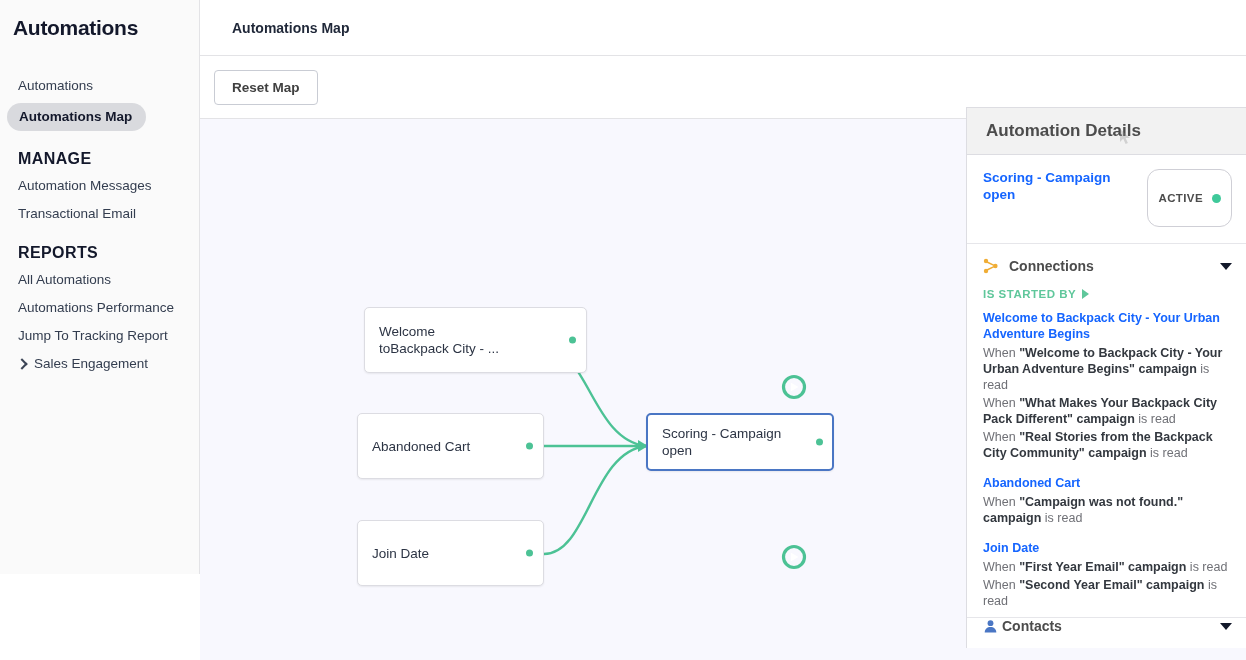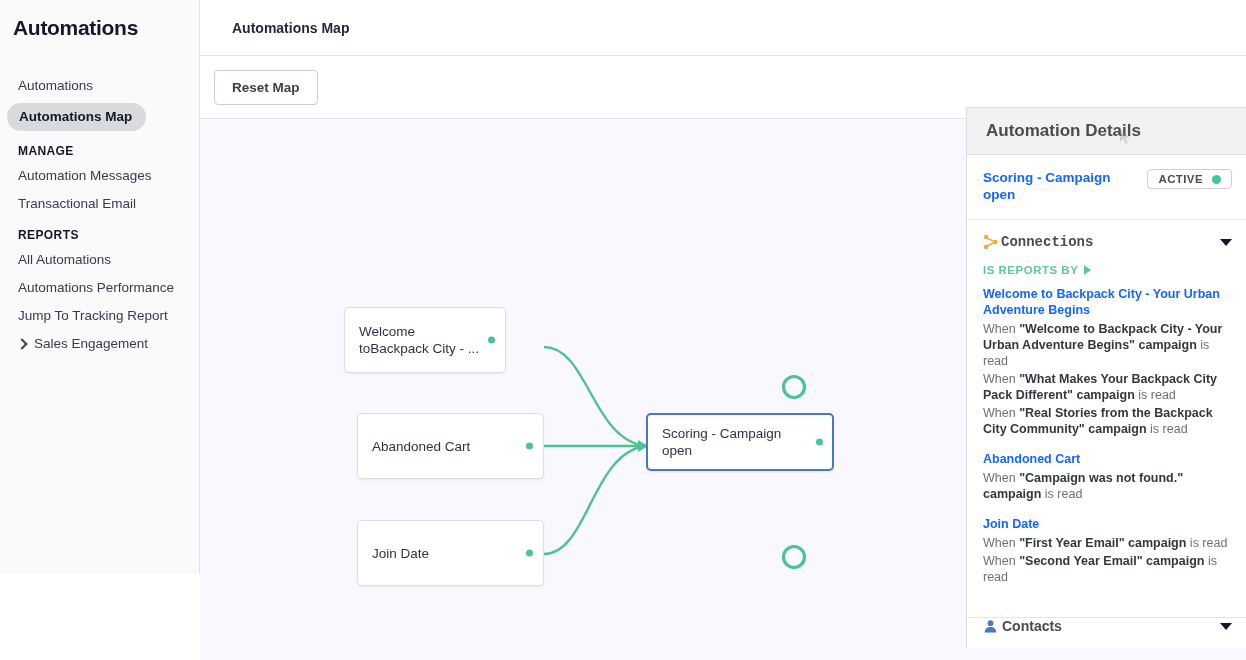--- a/index.html
+++ b/index.html
@@ -32,24 +32,24 @@
   .nav-item.pill {
     display: inline-block;
     background: #d9dade;
     border-radius: 14px;
     font-weight: bold;
     color: #13182b;
     margin-left: 7px;
     padding: 5px 14px 5px 12px;
   }
   .nav-section {
-    font-size: 12px; font-weight: bold; color: #13182b;
+    font-size: 16px; font-weight: bold; color: #13182b;
     letter-spacing: 0.4px;
     padding: 6px 0 4px 18px;
-    margin-top: 4px;
+    margin-top: 10px;
   }
   .nav-item.sub { display: flex; align-items: center; gap: 7px; padding-left: 18px; }
   .chev-right {
     display: inline-block; width: 8px; height: 8px;
     border-right: 2px solid #3b4455; border-bottom: 2px solid #3b4455;
     transform: rotate(-45deg);
     margin-right: 1px;
   }
 
   
@@ -126,32 +126,31 @@
     display: flex; align-items: flex-start; justify-content: space-between;
     padding: 14px 14px 16px 16px;
     border-bottom: 1px solid #e6e6ea;
   }
   .panel-link-title {
     font-size: 13.5px; font-weight: bold; color: #1565ff;
     line-height: 17px; width: 150px; cursor: pointer;
   }
   .badge-active {
     display: flex; align-items: center; gap: 9px;
-    border: 1px solid #cfcfd6; border-radius: 4px;
-    padding: 3px 10px; background: #fff;
+    border: 1px solid #cfcfd6; border-radius: 12px;
+    padding: 22px 10px; background: #fff;
     font-size: 11.5px; font-weight: bold; color: #4c4c4c;
     letter-spacing: 0.4px; white-space: nowrap;
   }
   .badge-dot { width: 9px; height: 9px; border-radius: 50%; background: #3fc99a; }
 
   .section-row {
-    display: flex; align-items: center; gap: 2px;
+    display: flex; align-items: center; gap: 10px;
     padding: 14px 14px 10px 16px;
     cursor: pointer;
-    font-family: Liberation Mono, monospace;
   }
   .section-row h3 { font-size: 14px; font-weight: bold; color: #4c4c4c; flex: 1 1 auto; }
   .chev-down {
     width: 0; height: 0;
     border-left: 6px solid transparent; border-right: 6px solid transparent;
     border-top: 7px solid #12182a;
   }
   .conn-body { padding: 0 16px 10px 16px; flex: 1 1 auto; overflow: hidden; }
   .started-by {
     font-size: 11.5px; font-weight: bold; color: #5fc79b;
@@ -238,21 +237,21 @@
         <g transform="translate(594,438)">
           <circle cx="0" cy="0" r="10.5" fill="none" stroke="#4cc295" stroke-width="3.2"></circle>
           <path d="M -3.2 -4.6 L 4.4 0 L -3.2 4.6 Z" fill="#fff"></path>
         </g>
         <g transform="translate(594,268)">
           <circle cx="0" cy="0" r="10.5" fill="none" stroke="#4cc295" stroke-width="3.2"></circle>
           <path d="M -3.2 -4.6 L 4.4 0 L -3.2 4.6 Z" fill="#fff"></path>
         </g>
       </svg>
 
-      <div class="node" id="node-welcome" style="left: 144px; top: 188px; width: 162px; height: 66px;">
+      <div class="node" id="node-welcome" style="left: 164px; top: 188px; width: 223px; height: 66px;">
         <span class="node-label">Welcome
 toBackpack City - ...</span>
         <span class="node-dot"></span>
       </div>
       <div class="node" id="node-abandoned" style="left: 157px; top: 294px; width: 187px; height: 66px;">
         <span class="node-label">Abandoned Cart</span>
         <span class="node-dot"></span>
       </div>
       <div class="node" id="node-joindate" style="left: 157px; top: 401px; width: 187px; height: 66px;">
         <span class="node-label">Join Date</span>
@@ -288,21 +287,21 @@
           <circle cx="12.4" cy="8" r="2.2" fill="#f0ad35"></circle>
           <circle cx="3" cy="13" r="2.2" fill="#f0ad35"></circle>
           <path d="M4 4 L11 7.4 M4 12 L11 8.6" stroke="#f0ad35" stroke-width="1.5" fill="none"></path>
         </svg>
         <h3>Connections</h3>
         <span class="chev-down"></span>
       </div>
 
       <div class="conn-body">
         <div class="started-by">
-          <span>IS REPORTS BY</span>
+          <span>IS STARTED BY</span>
           <span class="tri-right"></span>
         </div>
         <div id="conn-groups">
             <div class="conn-group">
               <div class="conn-name">Welcome to Backpack City - Your Urban Adventure Begins</div>
               <div class="conn-rule"><span>When </span><b>"Welcome to Backpack City - Your Urban Adventure Begins" campaign</b><span> is read</span></div>
               <div class="conn-rule"><span>When </span><b>"What Makes Your Backpack City Pack Different" campaign</b><span> is read</span></div>
               <div class="conn-rule"><span>When </span><b>"Real Stories from the Backpack City Community" campaign</b><span> is read</span></div>
             </div>
             <div class="conn-group">

